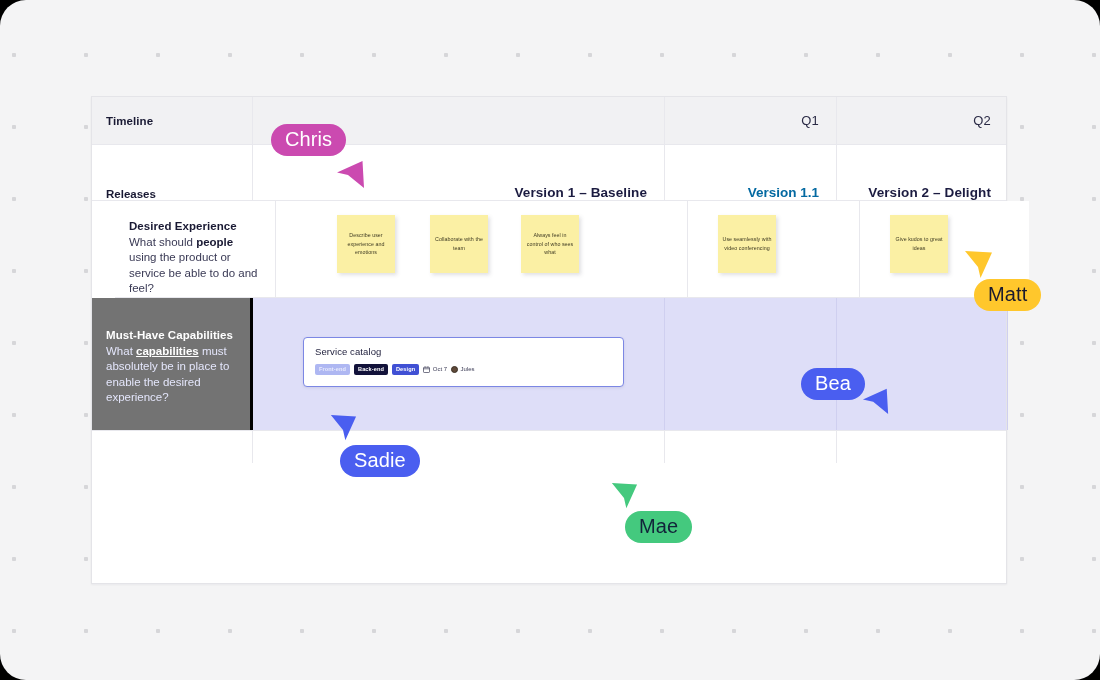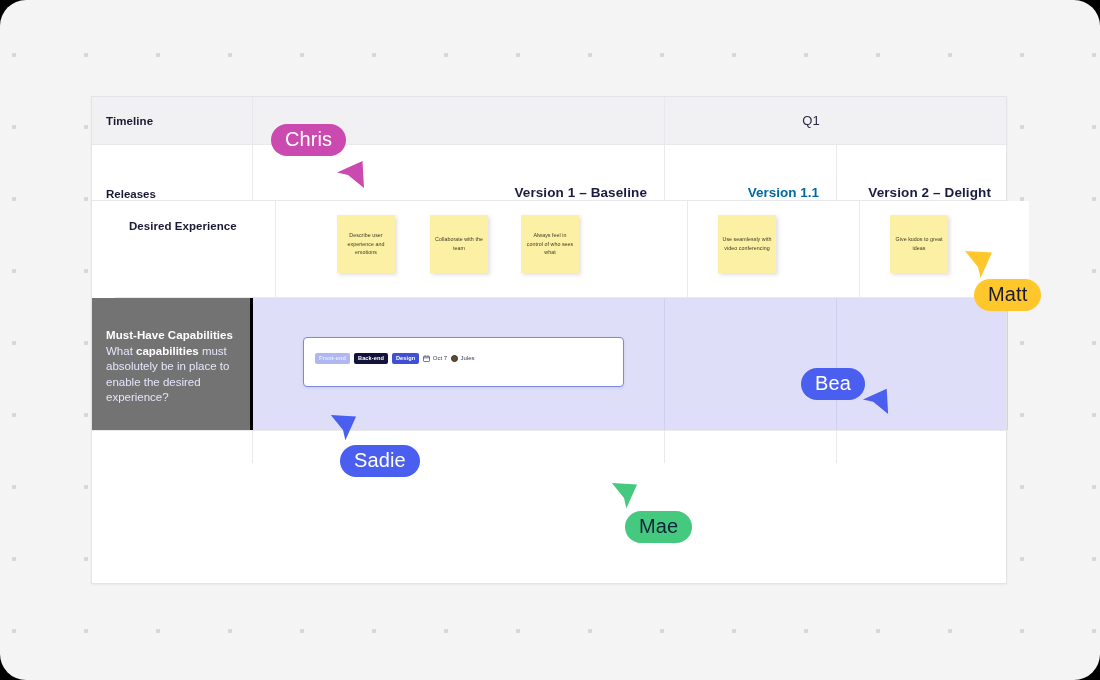--- a/index.html
+++ b/index.html
@@ -104,21 +104,21 @@
 
   
   .row-must { height: 133px; background: #dedef8; }
   .row-must .mcell { border-right: 1px solid #cfcff0; }
   .row-must .c-label {
     background: #737373;
     border-right: 3px solid #000000;
   }
   .row-must .q-title { color: #ffffff; }
   .row-must .q-sub { color: #e4e6fb; }
-  .row-must .q-sub b { color: #ffffff; }
+  .row-must .q-sub b { color: #ffffff; text-decoration: underline; }
   .row-must .q-cell { padding-top: 30px; }
 
   
   .row-spacer { height: 32px; background: #ffffff; }
 
   
   .row-ux { height: 121px; background: #ffffff; }
   .row-ux .q-cell { padding-top: 43px; }
 
   
@@ -201,20 +201,23 @@
     <div class="mrow row-timeline">
       <div class="mcell c-label">
         <span class="tl-label">Timeline</span>
       </div>
       <div class="mcell c-a">
         <span class="q-label"></span>
       </div>
       <div class="mcell c-b">
         <span class="q-label">Q1</span>
       </div>
+      <div class="mcell c-c">
+        <span class="q-label">Q2</span>
+      </div>
     </div>
 
     <div class="mrow row-releases">
       <div class="mcell c-label">
         <span class="rel-label">Releases</span>
       </div>
       <div class="mcell c-a">
         <span class="rel-ver strong">Version 1 – Baseline</span>
       </div>
       <div class="mcell c-b">
@@ -222,20 +225,21 @@
       </div>
       <div class="mcell c-c">
         <span class="rel-ver strong">Version 2 – Delight</span>
       </div>
     </div>
 
     <div class="mrow row-desired">
       <div class="mcell c-label">
         <div class="q-cell">
           <div class="q-title">Desired Experience</div>
+          <div class="q-sub"><span>What should </span><b>people</b><span> using the product or service be able to do and feel?</span></div>
         </div>
       </div>
       <div class="mcell c-a"></div>
       <div class="mcell c-b"></div>
       <div class="mcell c-c"></div>
     </div>
 
     <div class="mrow row-must">
       <div class="mcell c-label">
         <div class="q-cell">
@@ -258,20 +262,21 @@
 
   </div>
 
   <div class="sticky" style="left:337px; top:215px;">Describe  user experience and emotions</div>
   <div class="sticky" style="left:430px; top:215px;">Collaborate with the team</div>
   <div class="sticky" style="left:521px; top:215px;">Always feel in control of who sees what</div>
   <div class="sticky" style="left:718px; top:215px;">Use seamlessly with video conferencing</div>
   <div class="sticky" style="left:890px; top:215px;">Give kudos to great ideas</div>
 
   <div id="task-card">
+    <div class="card-title">Service catalog</div>
     <div class="card-meta">
       <span class="chip frontend">Front-end</span>
       <span class="chip backend">Back-end</span>
       <span class="chip design">Design</span>
       <span class="meta-item">
         <svg width="7" height="7" viewBox="0 0 14 14">
           <rect x="1" y="2.5" width="12" height="10.5" rx="1.4" fill="none" stroke="#3b3b55" stroke-width="1.4"></rect>
           <line x1="1" y1="5.6" x2="13" y2="5.6" stroke="#3b3b55" stroke-width="1.4"></line>
           <line x1="4.2" y1="0.8" x2="4.2" y2="3.2" stroke="#3b3b55" stroke-width="1.4"></line>
           <line x1="9.8" y1="0.8" x2="9.8" y2="3.2" stroke="#3b3b55" stroke-width="1.4"></line>

